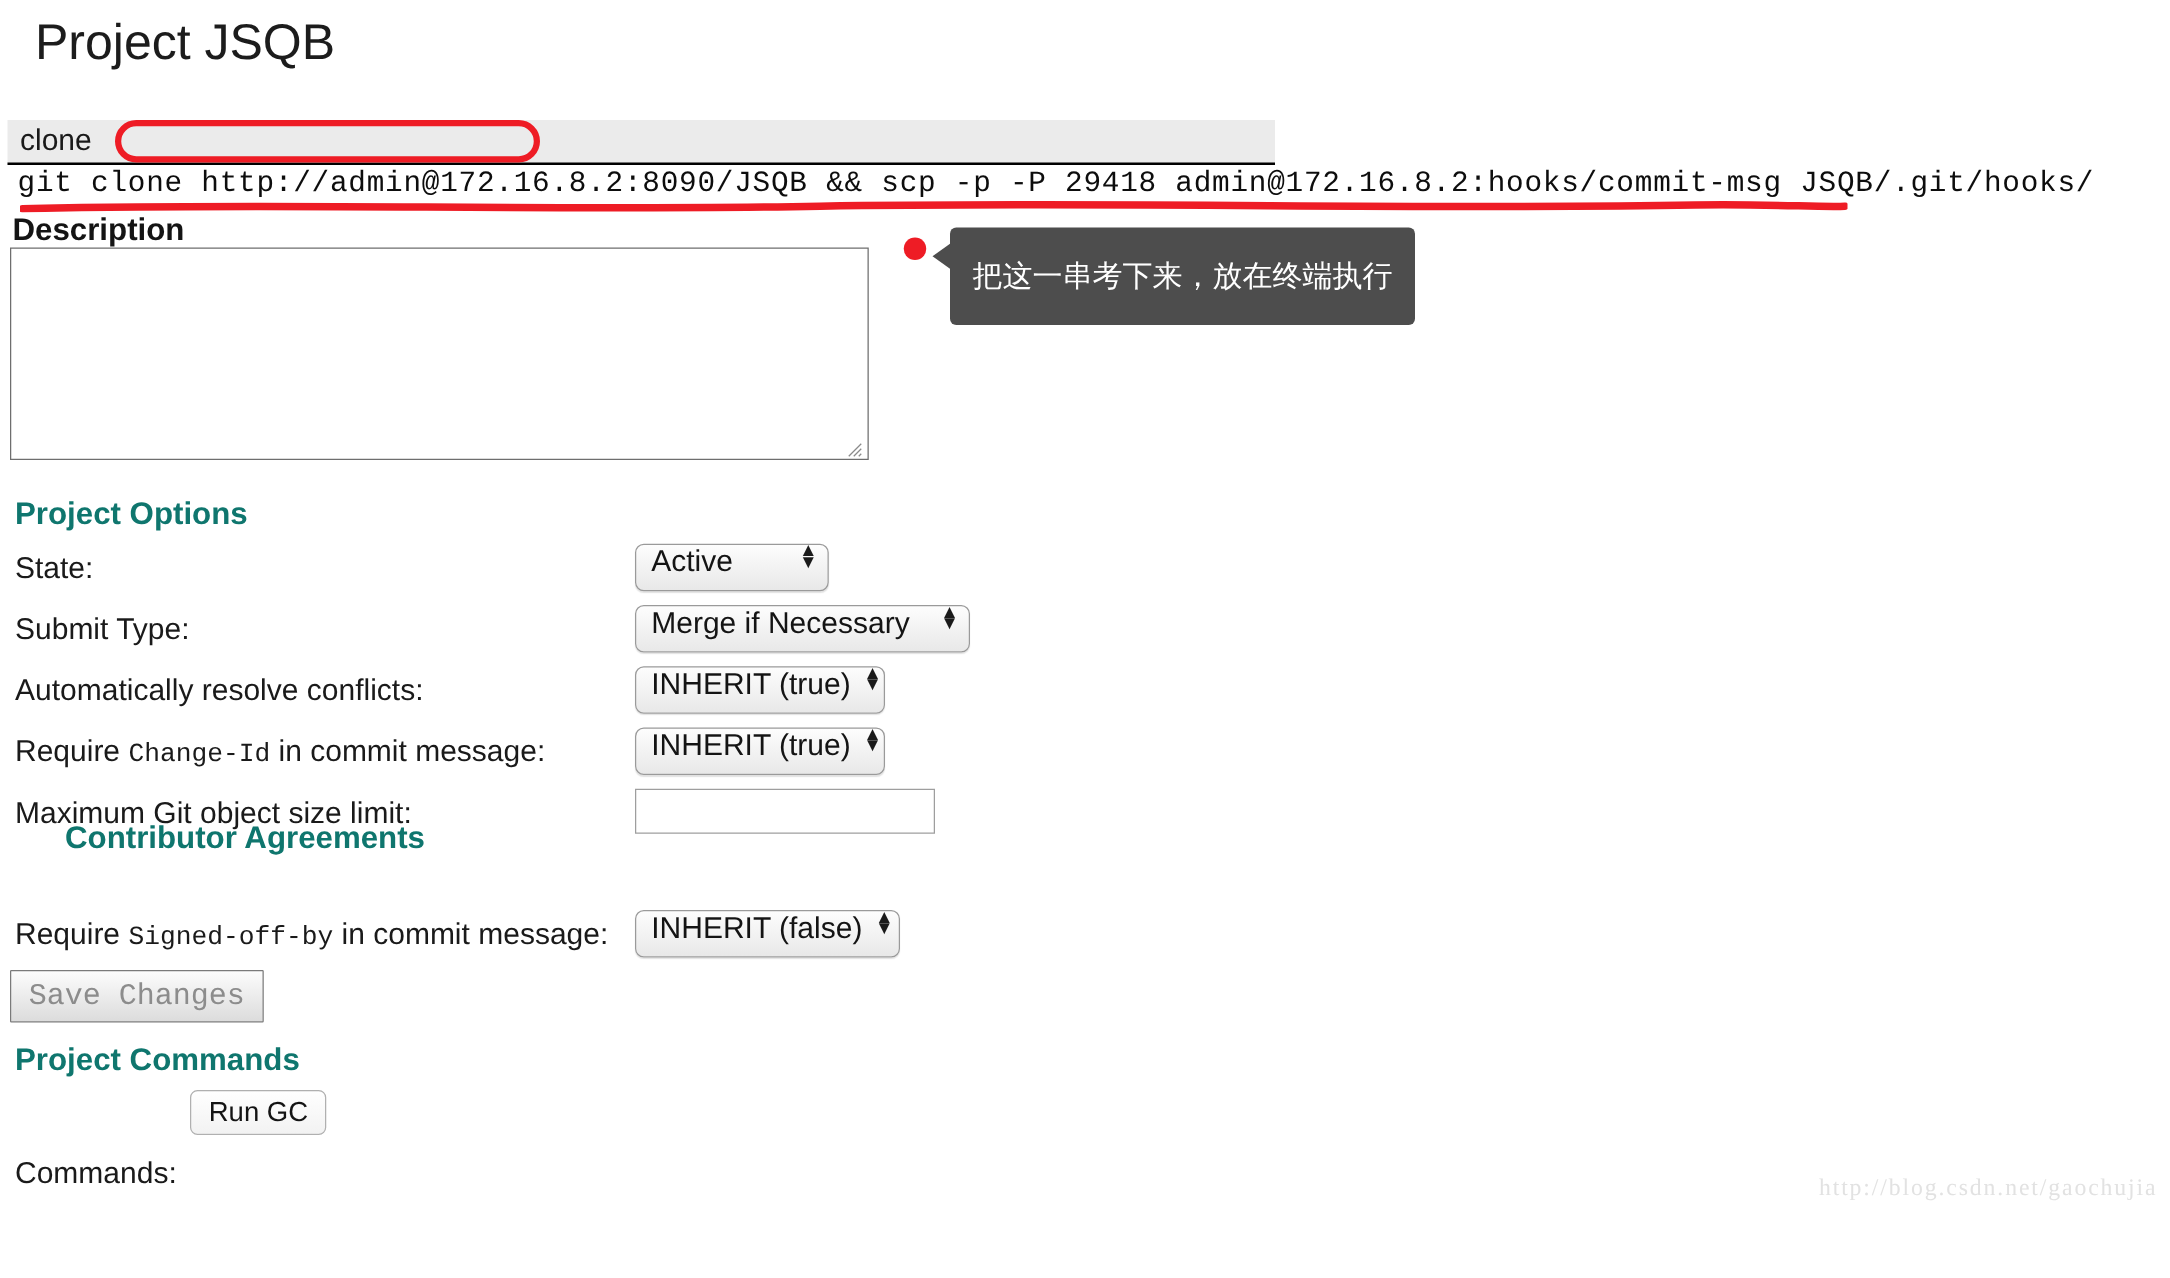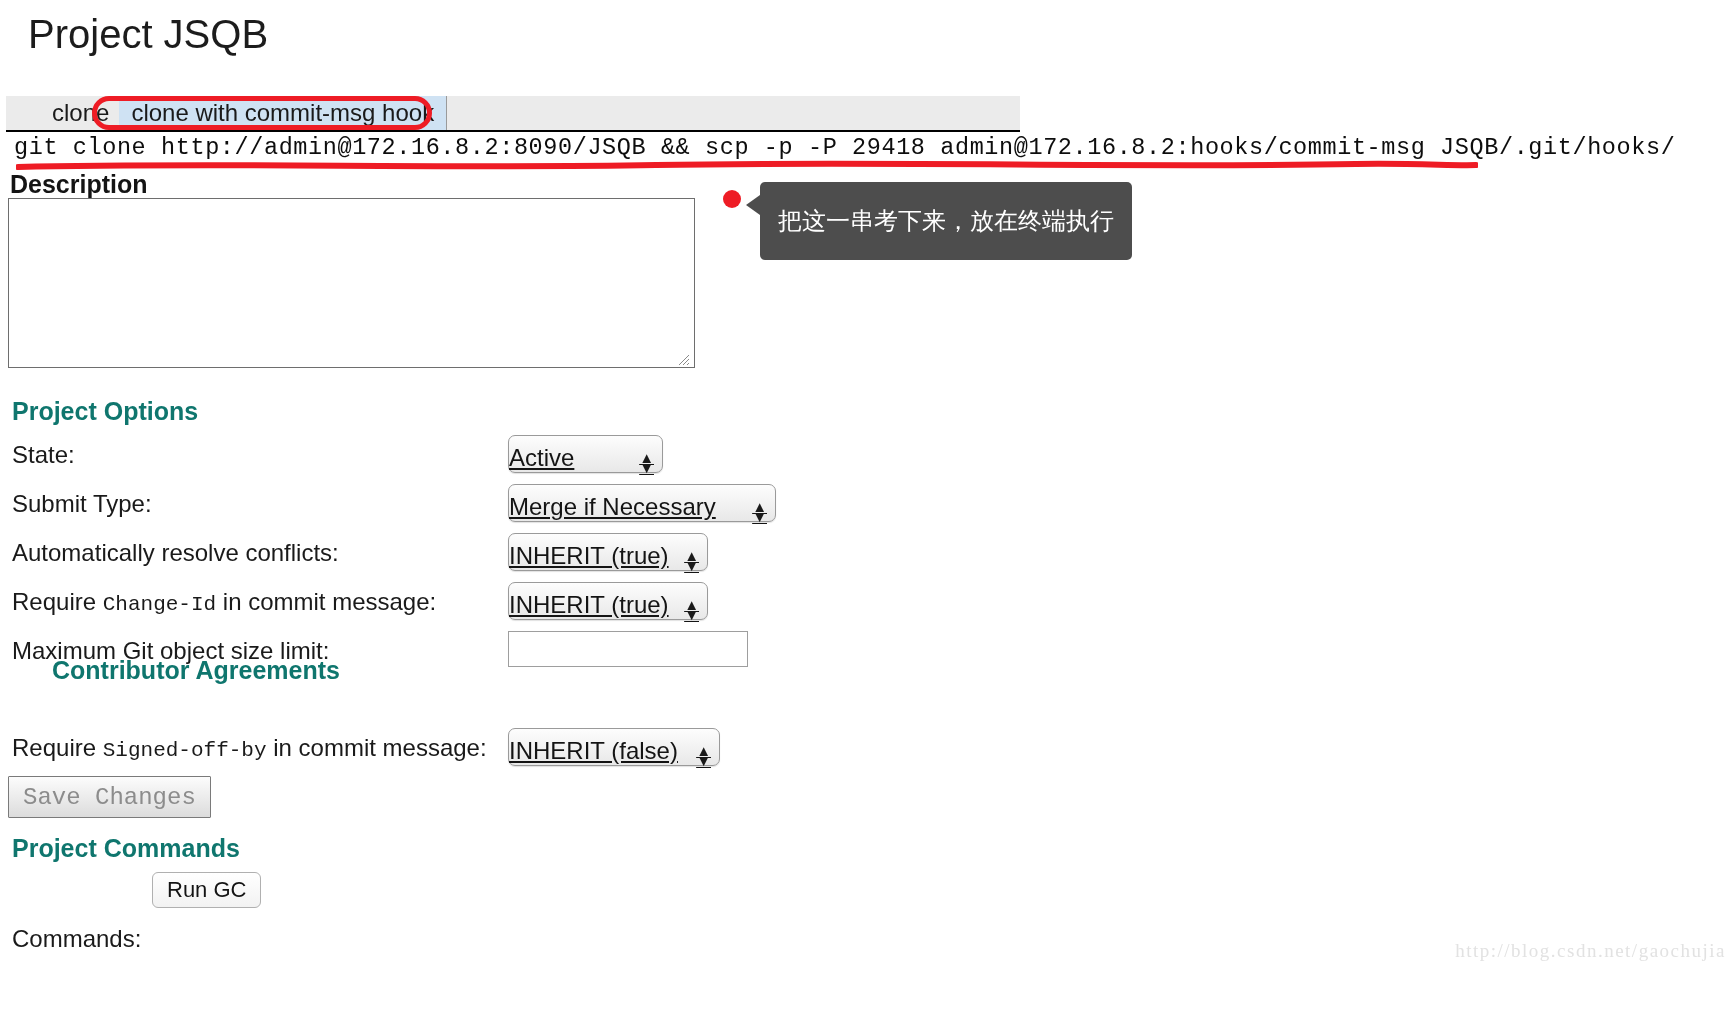--- a/index.html
+++ b/index.html
@@ -35,21 +35,20 @@
     left: 6px;
     top: 96px;
     width: 1014px;
     height: 36px;
     background: #ebebeb;
     border-bottom: 2px solid #000000;
     box-sizing: border-box;
     display: flex;
     align-items: stretch;
     font-size: 24px;
-    padding-left: 36px;
   }
   .clone-left {
     display: flex;
     align-items: center;
     height: 100%;
   }
   .clone-plain {
     padding: 0 10px 0 10px;
     display: flex;
     align-items: center;
@@ -214,29 +213,28 @@
   }
 
   
   .sel {
     position: absolute;
     background: linear-gradient(#fdfdfd, #e8e8e8);
     border: 1px solid #9a9a9a;
     border-radius: 7px;
     box-sizing: border-box;
     display: flex;
-    align-items: flex-end;
+    align-items: flex-start;
     justify-content: space-between;
     font-size: 24px;
     color: #141414;
-    padding: 0 8px 0 0;
+    padding: 0 8px 0 12px;
     height: 38px;
     box-shadow: 0 1px 1px rgba(0,0,0,0.12);
     white-space: nowrap;
-    text-decoration: underline;
   }
   .sel .arrows {
     margin-left: 10px;
     display: flex;
     flex-direction: column;
     line-height: 0.62;
     font-size: 15px;
     color: #1a1a1a;
   }
   .sel .arrows span { display: block; }
@@ -317,21 +315,20 @@
   }
 </style>
 </head>
 <body>
 
 <div id="page-title">Project JSQB</div>
 
 <div id="clone-bar">
   <div class="clone-left">
     <div class="clone-plain">clone</div>
-    <div class="clone-selected">clone with commit-msg hook</div>
   </div>
   <div class="clone-spacer"></div>
 </div>
 
 <div id="anno-hook-box"></div>
 
 <div id="git-command">git clone http://admin@172.16.8.2:8090/JSQB &amp;&amp; scp -p -P 29418 admin@172.16.8.2:hooks/commit-msg JSQB/.git/hooks/</div>
 
 <svg id="anno-underline" viewBox="0 0 1462 10" preserveAspectRatio="none">
   <path d="M2,7 C200,2 420,9 640,5 C880,1 1120,8 1340,4 C1400,3 1440,6 1460,5" stroke="#ee1c25" stroke-width="6" fill="none" stroke-linecap="round"></path>

